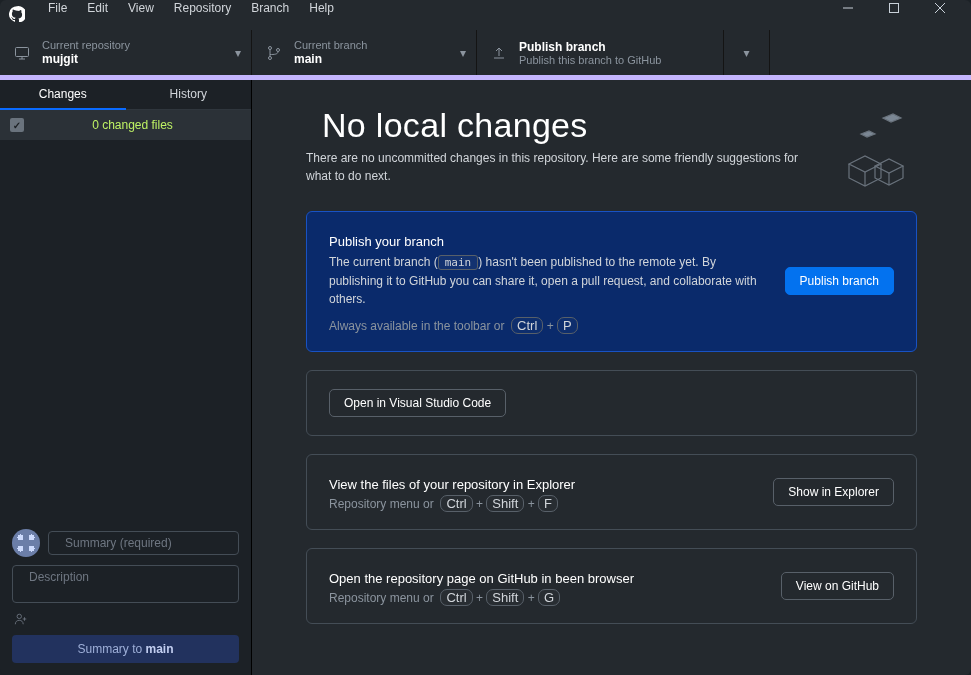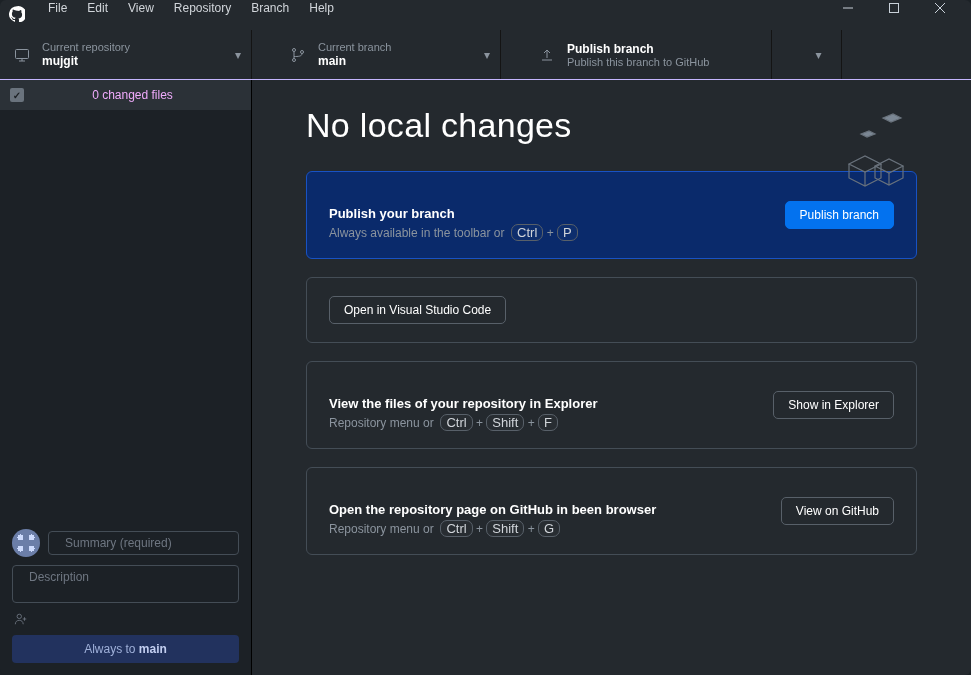--- a/index.html
+++ b/index.html
@@ -44,22 +44,21 @@
     cursor: default;
     line-height: 30px;
   }
   .win-controls { margin-left:auto; display:flex; gap:0;}
   .win-btn { width:46px; height:30px; display:flex;align-items:center;justify-content:center; color:#c9d1d9;}
   
   .toolbar {
     height: 50px;
     background: var(--bg-toolbar);
     display:flex;
-    border-bottom:1px solid #c4b5fd;
-    gap:24px;
+    border-bottom:5px solid #c4b5fd;
   }
   .tool-sect {
     display:flex; align-items:center;
     padding: 0 14px;
     border-right:1px solid #141414;
     position: relative;
   }
   .tool-sect .caret { position:absolute; right:10px; top:50%; transform:translateY(-50%); color:#8b949e;}
   .tool-sect .icon { margin-right:12px; display:flex; color:#8b949e;}
   .tool-sect .label { color: var(--text-secondary); font-size:11px; }
@@ -86,21 +85,21 @@
   .tab.active { border-bottom:2px solid #0a6bff; color:#fff;}
   .file-header {
     height:30px; display:flex; align-items:center;
     background:#2b3137;
     padding:0 10px;
   }
   .file-header .chk {
     width:14px;height:14px;background:#6a737d;border-radius:2px;
     display:flex;align-items:center;justify-content:center;color:#1b1f23;font-size:10px;font-weight:bold;
   }
-  .file-header .count { flex:1; text-align:center; color:#f0abfc;}
+  .file-header .count { flex:1; text-align:center; color:#bef264;}
   .sidebar-spacer{flex:1;}
   .commit-area { padding:8px 12px 12px 12px; display:flex; flex-direction:column; gap:8px;}
   .summary-row { display:flex; gap:8px; align-items:center;}
   .avatar {
     width:28px;height:28px;border-radius:50%;
     background:
       radial-gradient(circle at 30% 30%, #cddbfd 3px, transparent 3px),
       radial-gradient(circle at 70% 30%, #cddbfd 3px, transparent 3px),
       radial-gradient(circle at 30% 70%, #cddbfd 3px, transparent 3px),
       radial-gradient(circle at 70% 70%, #cddbfd 3px, transparent 3px),
@@ -120,40 +119,40 @@
     font-weight:400;
   }
   .commit-btn strong{color:#c2cef0;}
   
   .main {
     flex:1; background: var(--bg-dark);
     padding: 26px 54px 20px 54px;
     overflow:auto;
   }
   .page-title {
-    font-size:34px; font-weight:300; margin:0 0 4px 0; color:#fff;
+    font-size:34px; font-weight:300; margin:0 0 4px 16px; color:#fff;
     letter-spacing:.3px;
   }
   .page-sub { color:#d1d5da; font-size:12px; max-width:520px; line-height:1.5;}
   .illus { position:absolute; right:60px; top:110px; color:#6a737d;}
   .card {
     border:1px solid var(--border-card);
     border-radius:6px;
     padding:18px 22px;
     margin-top:18px;
     display:flex; align-items:center; gap:20px;
     background:#24292e;
   }
   .card.blue {
     background: linear-gradient(#0a2a6b,#0a2a6b);
     border-color:#1852c4;
     margin-top:26px;
   }
   .card-body{flex:1;}
-  .card h3 { margin:16px 0 4px 0; font-size:13px; font-weight:700; color:#fff;}
+  .card h3 { margin:4px 0 4px 0; font-size:13px; font-weight:400; color:#fff;}
   .card p  { margin:0 0 10px 0; font-size:12px; color:#d1d5da; line-height:1.5;}
   .card .hint { font-size:12px; color:#8b949e;}
   .kbd {
     border:1px solid #586069; color:#d1d5da;
     border-radius:7px; padding:0 5px; font-size:13px;
     background:rgba(255,255,255,.02);
   }
   .branch-pill{
     border:1px solid #586069; border-radius:3px;
     padding:0 6px; color:#d1d5da; font-family:ui-monospace,Consolas,monospace; font-size:11px;
@@ -246,64 +245,72 @@
     </div>
   </div>
   <div class="tool-sect tool-extra">
     <span class="caret" style="right:auto;left:50%;transform:translate(-50%,-50%)">▾</span>
   </div>
 </div>
 
 <div class="body">
 
   <div class="sidebar">
+    <div class="tabs">
+      <div class="tab active">Changes</div>
+      <div class="tab">History</div>
+    </div>
     <div class="file-header">
       <span class="chk">✓</span>
       <span class="count">0 changed files</span>
     </div>
     <div class="sidebar-spacer"></div>
     <div class="commit-area">
       <div class="summary-row">
         <div class="avatar"></div>
         <input class="summary-input" placeholder="Summary (required)" style="">
       </div>
       <textarea class="desc-input" placeholder="Description" style=""></textarea>
       <div class="coauthor">
         <svg width="14" height="14" viewBox="0 0 16 16" fill="none" stroke="currentColor" style="vertical-align:-2px">
             <circle cx="6" cy="5" r="2.5"></circle>
             <path d="M1.5 14c0-3 2-4.5 4.5-4.5s4.5 1.5 4.5 4.5M12 6v4M10 8h4"></path>
           </svg>
       </div>
       <button class="commit-btn">
-        <span>Always to </span><strong>main</strong>
+        <span>Summary to </span><strong>main</strong>
       </button>
     </div>
   </div>
 
   <div class="main">
     <h1 class="page-title">No local changes</h1>
+    <div class="page-sub">There are no uncommitted changes in this repository. Here are some friendly suggestions for what to do next.</div>
 
     <svg class="illus" width="90" height="80" viewBox="0 0 90 80" fill="none" stroke="#6a737d" stroke-width="1.2">
       <path d="M62 8l10-4 8 4-10 4z" fill="#7b8794"></path>
       <path d="M40 24l8-3 6 3-8 3z" fill="#7b8794"></path>
       <g transform="translate(28 38)">
         <path d="M0 16l16-8 16 8-16 8z"></path>
           <path d="M0 16v14l16 8 16-8V16"></path>
           <path d="M16 24v14"></path>
       </g>
       <g transform="translate(54 42)">
         <path d="M0 14l14-7 14 7-14 7z"></path>
           <path d="M0 14v12l14 7 14-7V14"></path>
           <path d="M14 21v12"></path>
       </g>
     </svg>
 
     <div class="card blue">
       <div class="card-body">
         <h3>Publish your branch</h3>
+        <p>
+          <span>The current branch (</span><span class="branch-pill">main</span><span>) hasn't been published to the remote yet. By publishing it to GitHub you can share it, open a pull request, and collaborate with others.</span>
+        </p>
         <div class="hint">
           <span>Always available in the toolbar or</span>&nbsp;
           <span class="kbd">Ctrl</span> + <span class="kbd">P</span>
         </div>
       </div>
       <button class="btn primary">Publish branch</button>
     </div>
 
     <div class="card">
       <button class="btn">Open in Visual Studio Code</button>

